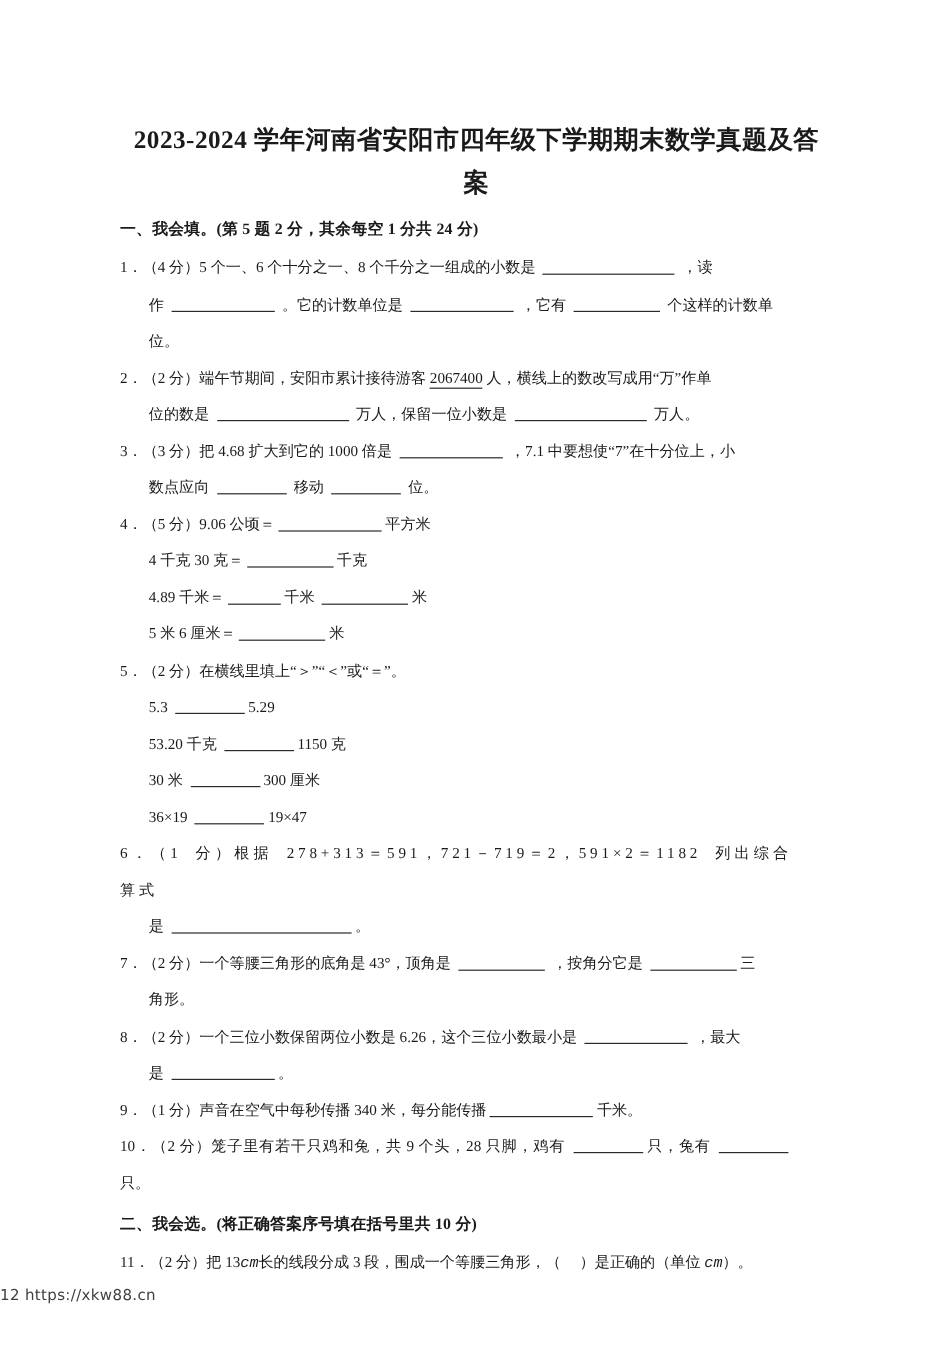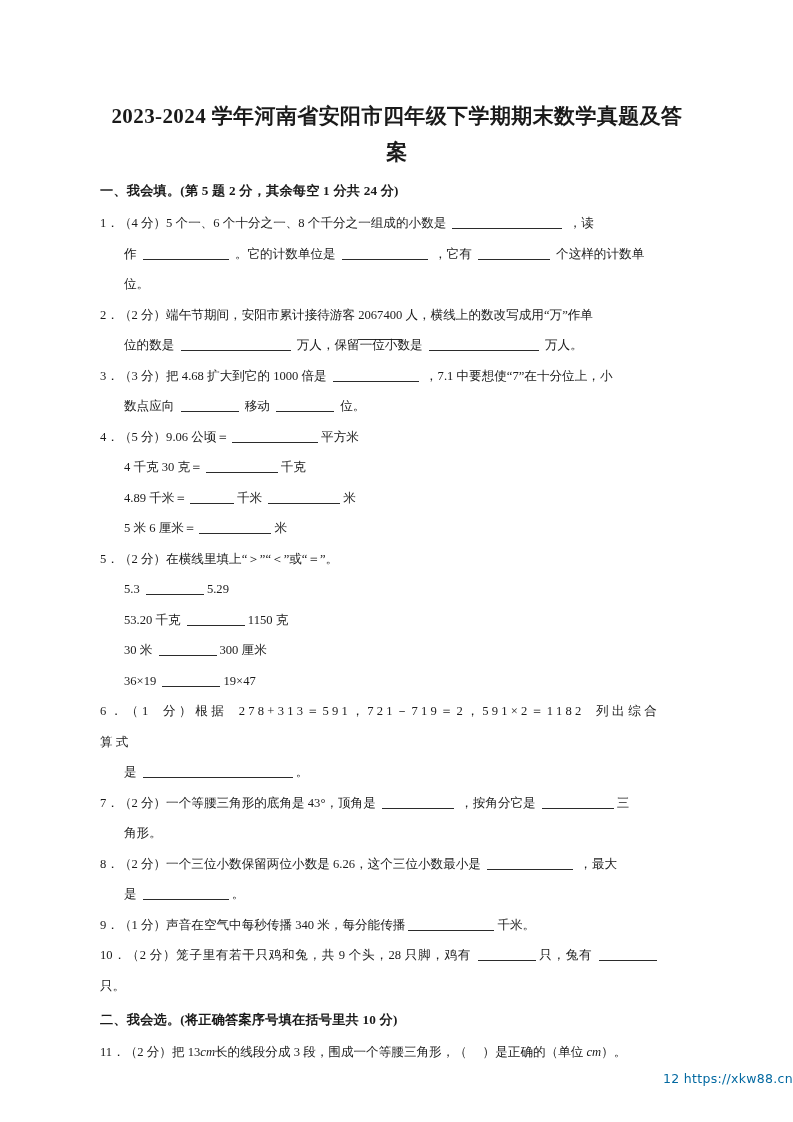--- a/index.html
+++ b/index.html
@@ -69,42 +69,42 @@
     margin: 0 3px;
   }
   .b-xs { width: 44px; }
   .b-sm { width: 58px; }
   .b-md { width: 72px; }
   .b-lg { width: 86px; }
   .b-xl { width: 110px; }
   .b-xxl { width: 150px; }
   .uline {
     border-bottom: 1px solid #2b2b2b;
-    padding-bottom: 17px;
+    padding-bottom: 1px;
   }
   .spread {
     display: block;
     letter-spacing: 3.2px;
     word-spacing: 5px;
   }
   .num { font-family: "Liberation Serif", serif; }
-  .it { font-style: italic; }
+  .it { font-style: italic; font-family: Liberation Mono, monospace; }
   .q6line2 { padding-left: 24px; }
   .sec2 {
     margin-top: 10px;
   }
   .watermark {
     position: absolute;
     left: 0;
     top: 1071px;
     width: 793px;
-    text-align: right;
+    text-align: left;
     font-family: "DejaVu Sans", "Liberation Sans", sans-serif;
     font-size: 12.5px;
-    color: #0369a1;
+    color: #404040;
     letter-spacing: 0.3px;
   }
 </style>
 </head>
 <body>
 
 <div class="page">
 
   <div class="title">2023-2024 学年河南省安阳市四年级下学期期末数学真题及答案</div>
 

